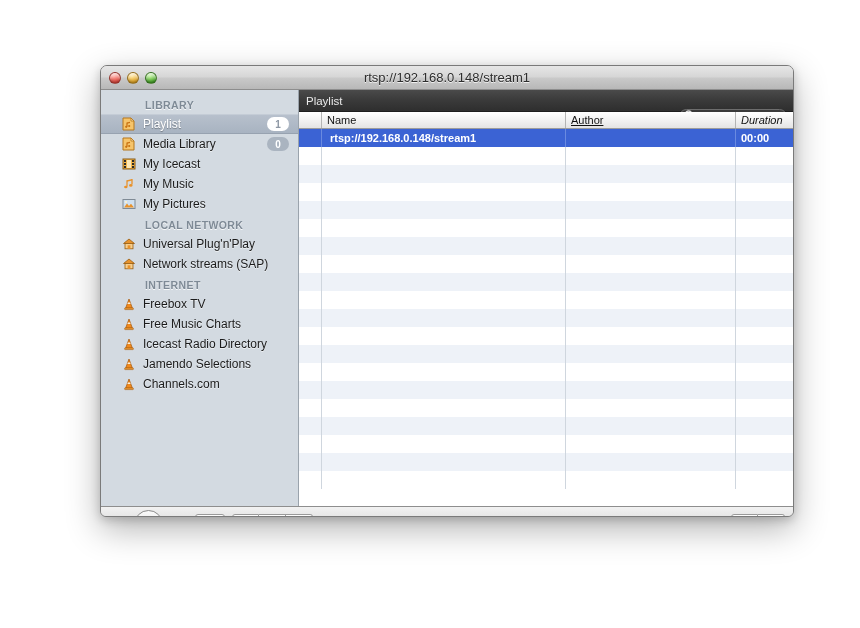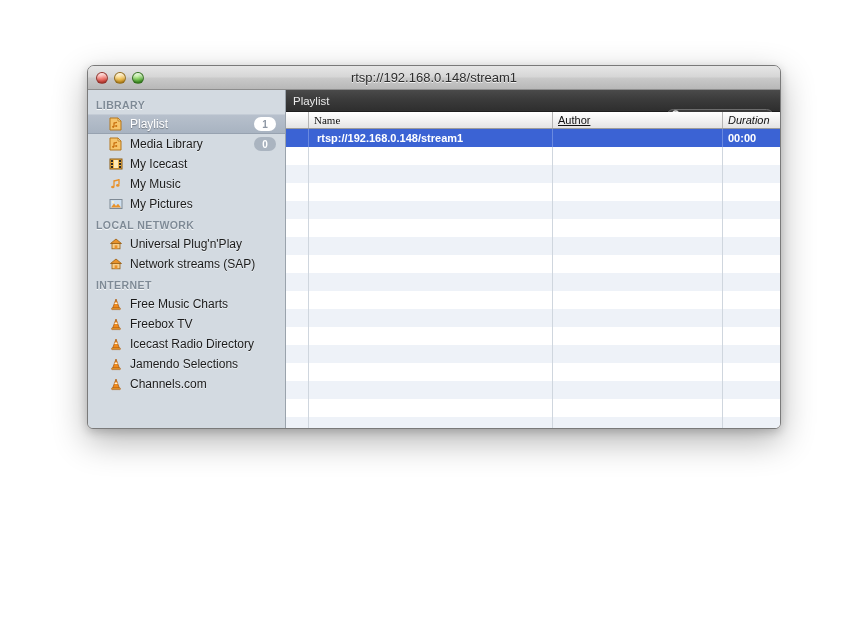--- a/index.html
+++ b/index.html
@@ -6,22 +6,22 @@
   html, body {
     width: 860px; height: 628px;
     background: #ffffff;
     font-family: "Liberation Sans", sans-serif;
     overflow: hidden;
   }
 
   
   #window {
     position: absolute;
-    left: 87px; top: 65px;
-    width: 694px; height: 364px;
+    left: 100px; top: 65px;
+    width: 694px; height: 452px;
     border-radius: 7px 7px 6px 6px;
     box-shadow: 0 12px 34px rgba(0,0,0,0.30), 0 3px 10px rgba(0,0,0,0.18);
     background: #e8e8e8;
     overflow: hidden;
     border: 1px solid #7a7a7a;
   }
 
   
   #titlebar {
     position: relative;
@@ -56,20 +56,21 @@
     background: #d3dae1;
     border-right: 1px solid #9aa3ac;
     padding-top: 4px;
     overflow: hidden;
   }
   .section-title {
     font-size: 10.5px; font-weight: bold; letter-spacing: 0.4px;
     color: #7b8characters; color: #7e8a96;
     text-shadow: 0 1px 0 rgba(255,255,255,0.8);
     padding: 5px 0 3px 8px;
+    margin-left: 36px;
   }
   .side-item {
     height: 20px; display: flex; align-items: center;
     padding-left: 20px; position: relative;
     font-size: 12px; color: #1b1b1b;
     text-shadow: 0 1px 0 rgba(255,255,255,0.6);
   }
   .side-item.selected {
     background: linear-gradient(to bottom, #b7c0cc 0%, #a8b3c1 100%);
     color: #ffffff;
@@ -110,21 +111,21 @@
 
   #col-header {
     height: 17px; display: flex; align-items: stretch;
     background: linear-gradient(to bottom, #ffffff 0%, #f1f1f1 55%, #e4e4e4 100%);
     border-bottom: 1px solid #9b9b9b;
     font-size: 11px; color: #111;
   }
   .col { display: flex; align-items: center; padding-left: 5px; }
   .col + .col { border-left: 1px solid #b4b4b4; }
   .col-check { width: 22px; padding: 0; }
-  .col-name { width: 244px; font-family: Liberation Serif, serif; }
+  .col-name { width: 244px; }
   .col-author { width: 170px; text-decoration: underline; }
   .col-dur { flex: 1 1 auto; font-style: italic; }
 
   #rows { flex: 1 1 auto; position: relative; overflow: hidden; }
   .row { height: 18px; display: flex; align-items: stretch; font-size: 11px; }
   .row.odd  { background: #ffffff; }
   .row.even { background: #eef2f8; }
   .row.selected { background: #3b63d4; color: #ffffff; }
   .cell { display: flex; align-items: center; padding-left: 5px; overflow: hidden; white-space: nowrap; }
   .cell-check { width: 22px; padding: 0; }
@@ -296,32 +297,32 @@
       <div class="section-title">INTERNET</div>
 
       <div class="side-item">
         <span class="side-ico">
           <svg width="16" height="14" viewBox="0 0 16 14">
             <path d="M8 2l3.4 9.2H4.6z" fill="#f08a1d" stroke="#a4540a" stroke-width="0.7"></path>
             <path d="M6.9 5.4h2.2l.5 1.5H6.4z" fill="#fdf0da"></path>
             <rect x="3.6" y="11" width="8.8" height="1.6" rx="0.6" fill="#f4a83c" stroke="#a4540a" stroke-width="0.6"></rect>
           </svg>
         </span>
-        <span class="side-label">Free Music Charts</span>
+        <span class="side-label">Freebox TV</span>
       </div>
 
       <div class="side-item">
         <span class="side-ico">
           <svg width="16" height="14" viewBox="0 0 16 14">
             <path d="M8 2l3.4 9.2H4.6z" fill="#f08a1d" stroke="#a4540a" stroke-width="0.7"></path>
             <path d="M6.9 5.4h2.2l.5 1.5H6.4z" fill="#fdf0da"></path>
             <rect x="3.6" y="11" width="8.8" height="1.6" rx="0.6" fill="#f4a83c" stroke="#a4540a" stroke-width="0.6"></rect>
           </svg>
         </span>
-        <span class="side-label">Freebox TV</span>
+        <span class="side-label">Free Music Charts</span>
       </div>
 
       <div class="side-item">
         <span class="side-ico">
           <svg width="16" height="14" viewBox="0 0 16 14">
             <path d="M8 2l3.4 9.2H4.6z" fill="#f08a1d" stroke="#a4540a" stroke-width="0.7"></path>
             <path d="M6.9 5.4h2.2l.5 1.5H6.4z" fill="#fdf0da"></path>
             <rect x="3.6" y="11" width="8.8" height="1.6" rx="0.6" fill="#f4a83c" stroke="#a4540a" stroke-width="0.6"></rect>
           </svg>
         </span>

